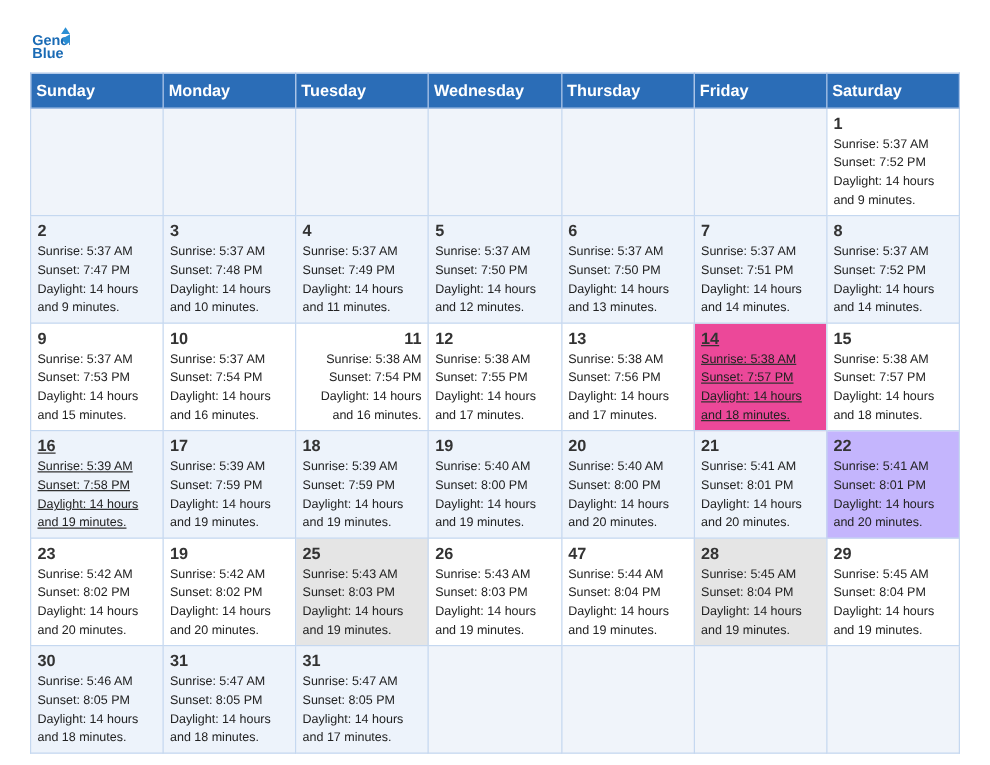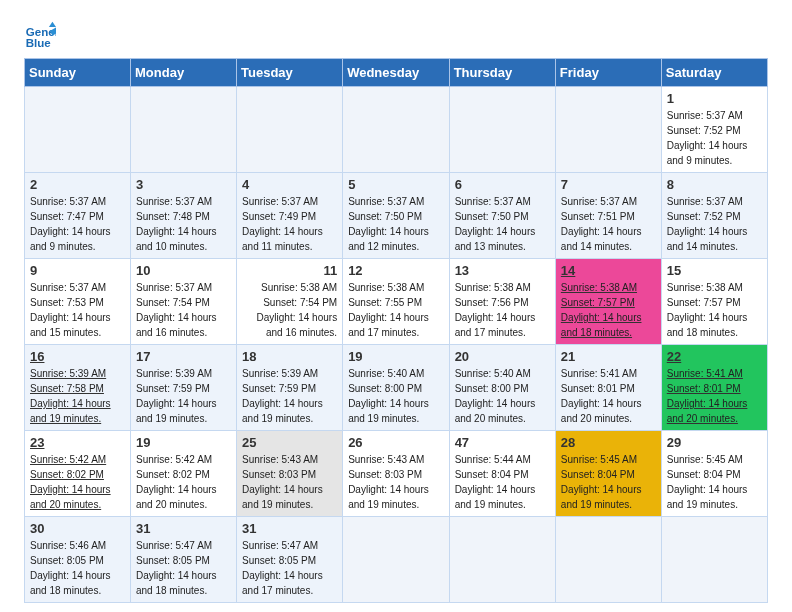--- a/index.html
+++ b/index.html
@@ -166,35 +166,35 @@
         <td style="background: rgb(237, 243, 251);"><span class="day-num">17</span>
         <span class="day-info">Sunrise: 5:39 AM<br>Sunset: 7:59 PM<br>Daylight: 14 hours and 19 minutes.</span></td>
         <td style="background: rgb(237, 243, 251);"><span class="day-num">18</span>
         <span class="day-info">Sunrise: 5:39 AM<br>Sunset: 7:59 PM<br>Daylight: 14 hours and 19 minutes.</span></td>
         <td style="background: rgb(237, 243, 251);"><span class="day-num">19</span>
         <span class="day-info">Sunrise: 5:40 AM<br>Sunset: 8:00 PM<br>Daylight: 14 hours and 19 minutes.</span></td>
         <td style="background: rgb(237, 243, 251);"><span class="day-num">20</span>
         <span class="day-info">Sunrise: 5:40 AM<br>Sunset: 8:00 PM<br>Daylight: 14 hours and 20 minutes.</span></td>
         <td style="background: rgb(237, 243, 251);"><span class="day-num">21</span>
         <span class="day-info">Sunrise: 5:41 AM<br>Sunset: 8:01 PM<br>Daylight: 14 hours and 20 minutes.</span></td>
-        <td style="background: #22c55e; text-decoration: underline;"><span class="day-num">22</span>
+        <td style="background: #c4b5fd;"><span class="day-num">22</span>
         <span class="day-info">Sunrise: 5:41 AM<br>Sunset: 8:01 PM<br>Daylight: 14 hours and 20 minutes.</span></td>
       </tr>
       <tr>
-        <td style="background: rgb(255, 255, 255); text-decoration: underline;"><span class="day-num">23</span>
+        <td style="background: rgb(255, 255, 255);"><span class="day-num">23</span>
         <span class="day-info">Sunrise: 5:42 AM<br>Sunset: 8:02 PM<br>Daylight: 14 hours and 20 minutes.</span></td>
         <td style="background: rgb(255, 255, 255);"><span class="day-num">19</span>
         <span class="day-info">Sunrise: 5:42 AM<br>Sunset: 8:02 PM<br>Daylight: 14 hours and 20 minutes.</span></td>
         <td style="background: #e5e5e5;"><span class="day-num">25</span>
         <span class="day-info">Sunrise: 5:43 AM<br>Sunset: 8:03 PM<br>Daylight: 14 hours and 19 minutes.</span></td>
         <td style="background: rgb(255, 255, 255);"><span class="day-num">26</span>
         <span class="day-info">Sunrise: 5:43 AM<br>Sunset: 8:03 PM<br>Daylight: 14 hours and 19 minutes.</span></td>
         <td style="background: rgb(255, 255, 255);"><span class="day-num">47</span>
         <span class="day-info">Sunrise: 5:44 AM<br>Sunset: 8:04 PM<br>Daylight: 14 hours and 19 minutes.</span></td>
-        <td style="background: #eab308;"><span class="day-num">28</span>
+        <td style="background: #e5e5e5;"><span class="day-num">28</span>
         <span class="day-info">Sunrise: 5:45 AM<br>Sunset: 8:04 PM<br>Daylight: 14 hours and 19 minutes.</span></td>
         <td style="background: rgb(255, 255, 255);"><span class="day-num">29</span>
         <span class="day-info">Sunrise: 5:45 AM<br>Sunset: 8:04 PM<br>Daylight: 14 hours and 19 minutes.</span></td>
       </tr>
       <tr>
         <td style="background: rgb(237, 243, 251);"><span class="day-num">30</span>
         <span class="day-info">Sunrise: 5:46 AM<br>Sunset: 8:05 PM<br>Daylight: 14 hours and 18 minutes.</span></td>
         <td style="background: rgb(237, 243, 251);"><span class="day-num">31</span>
         <span class="day-info">Sunrise: 5:47 AM<br>Sunset: 8:05 PM<br>Daylight: 14 hours and 18 minutes.</span></td>
         <td style="background: rgb(237, 243, 251);"><span class="day-num">31</span>

